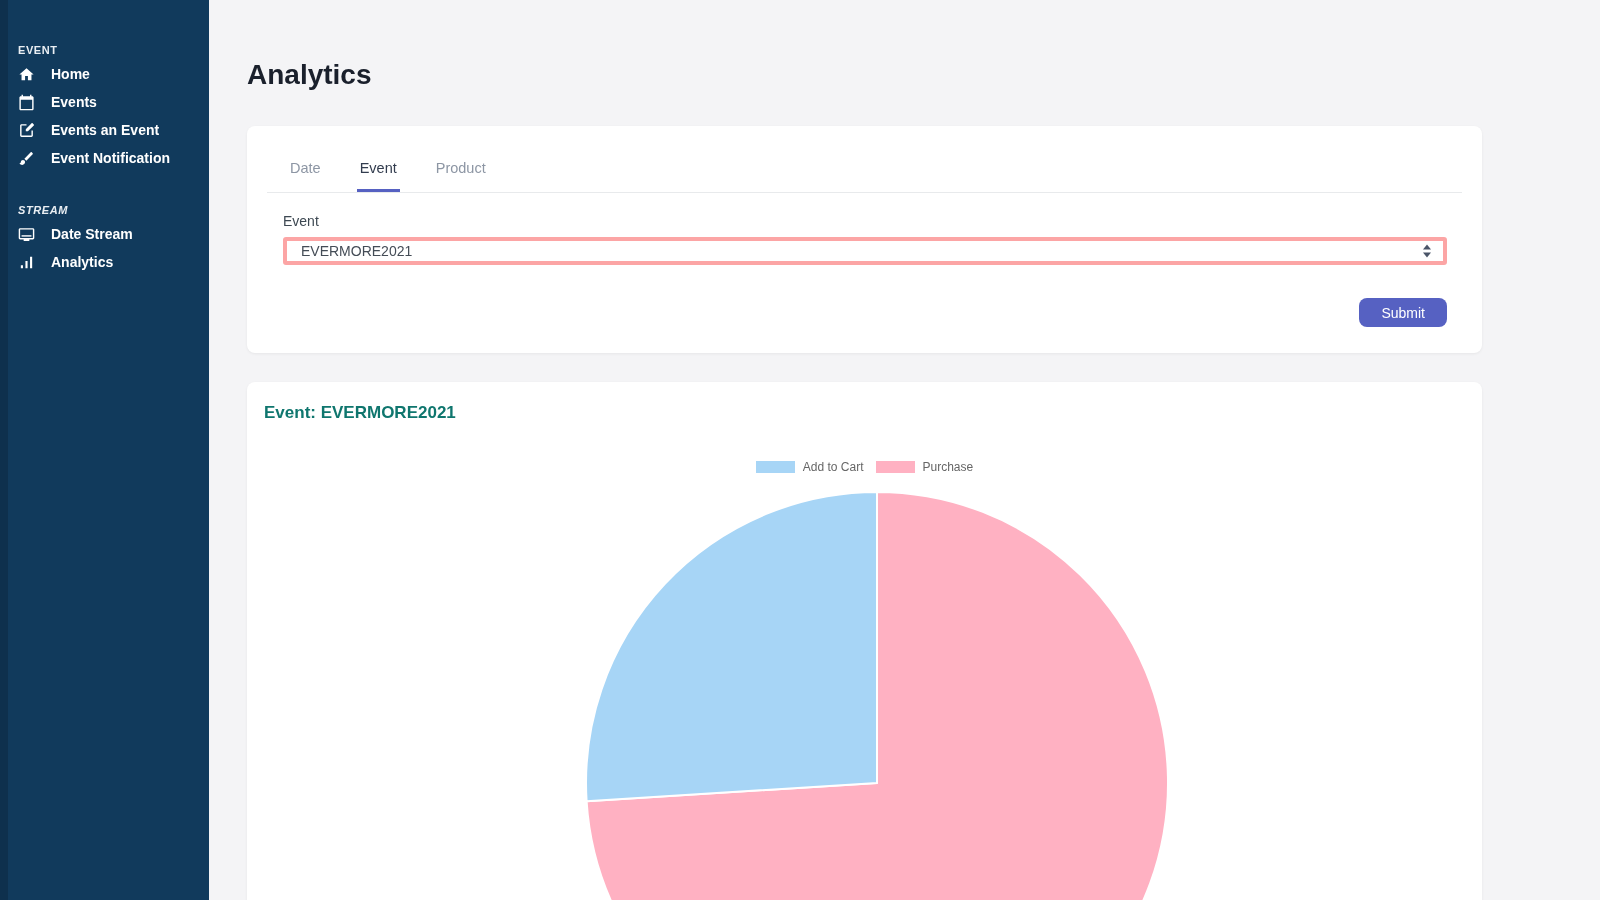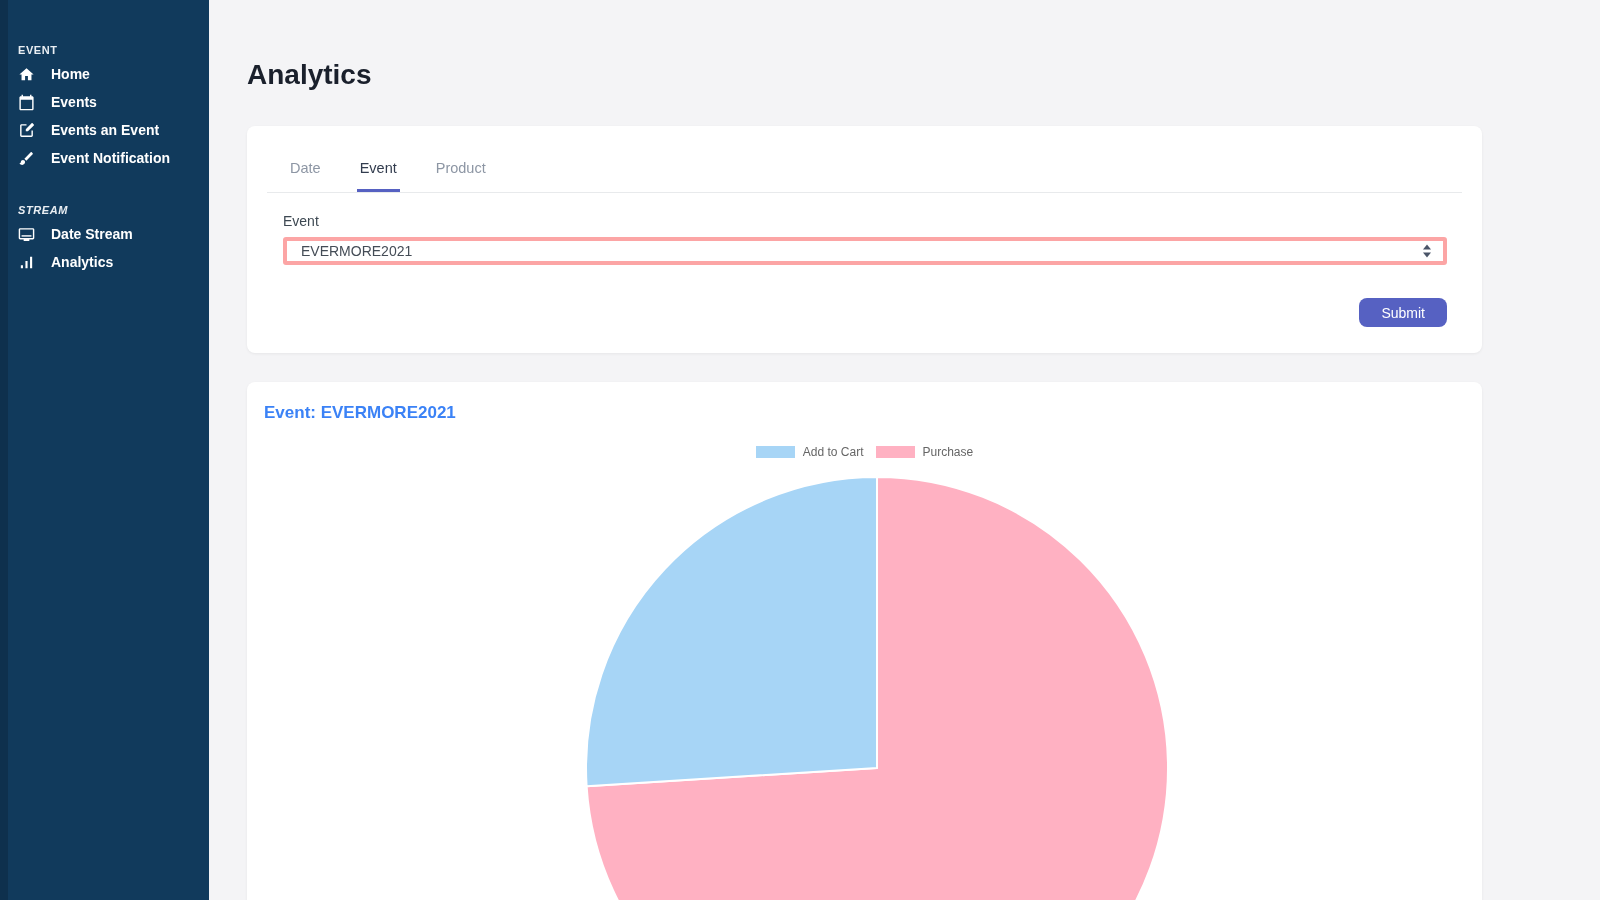--- a/index.html
+++ b/index.html
@@ -157,25 +157,25 @@
   .chart-card {
     margin-top: 29px;
     height: 740px;
     padding-top: 21px;
     overflow: visible;
   }
   .chart-title {
     margin: 0 17px;
     font-size: 17px;
     font-weight: 700;
-    color: #3b82f6;
+    color: #0f766e;
     line-height: 20px;
   }
   .legend-row {
-    margin-top: 23px;
+    margin-top: 38px;
     display: flex;
     justify-content: center;
     align-items: center;
     gap: 12px;
     height: 12px;
   }
   .legend-item {
     display: flex;
     align-items: center;
     gap: 8px;

